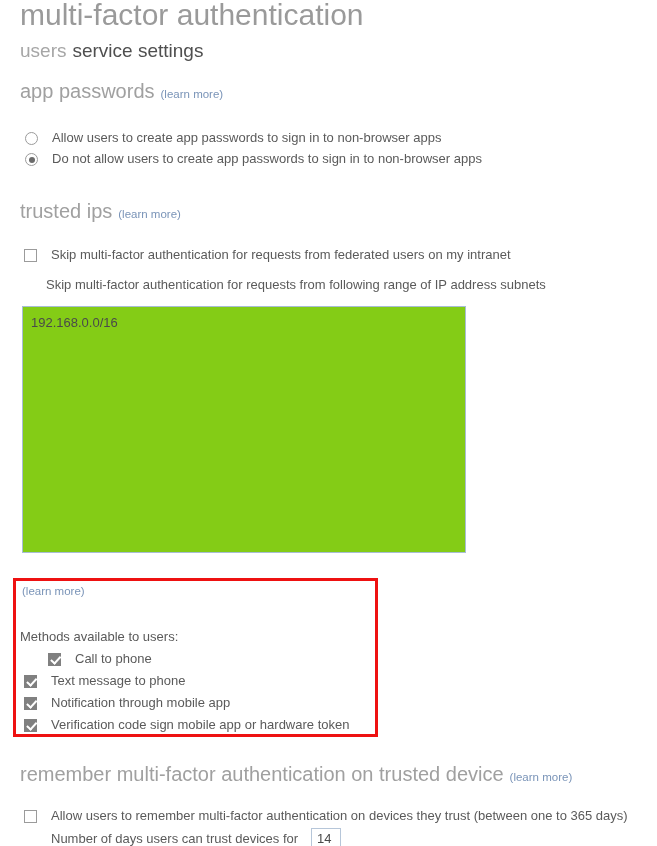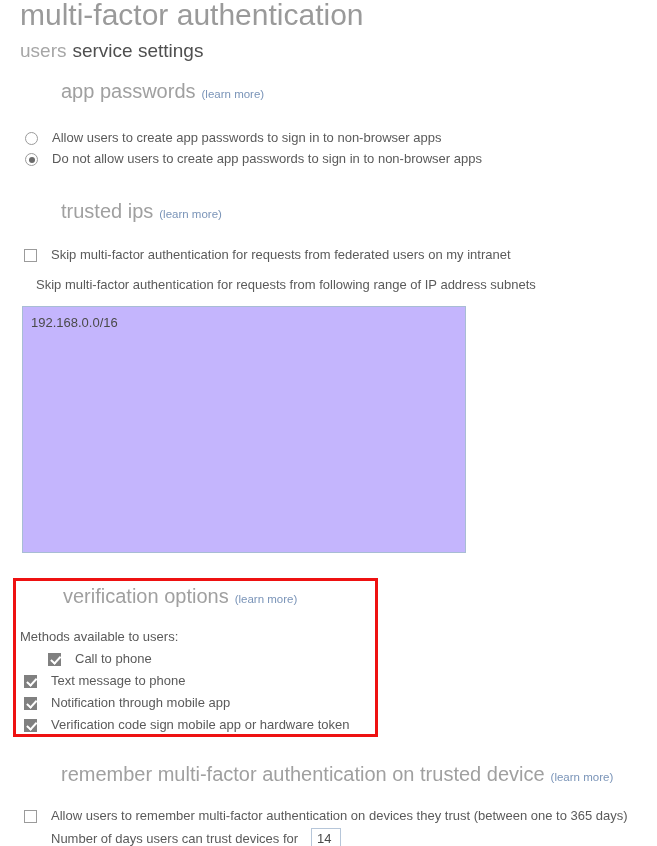--- a/index.html
+++ b/index.html
@@ -49,21 +49,20 @@
     position: absolute;
     display: flex;
     align-items: baseline;
     gap: 6px;
     white-space: nowrap;
   }
   .section-head .htext {
     font-size: 20px;
     font-weight: 300;
     color: #a0a0a0;
-    margin-left: 41px;
   }
   .learn-more {
     font-size: 11.5px;
     color: #7a94b8;
     text-decoration: none;
     cursor: pointer;
   }
 
   
   .opt-row {
@@ -142,21 +141,21 @@
 
   
   .ip-textarea {
     position: absolute;
     left: 22px;
     top: 306px;
     width: 444px;
     height: 247px;
     border: 1px solid #a8bdd4;
     box-sizing: border-box;
-    background: #c4b5fd;
+    background: #84cc16;
     font-family: "Liberation Sans", sans-serif;
     font-size: 13px;
     color: #4a4a4a;
     padding: 8px 8px;
     resize: none;
     outline: none;
     line-height: 16px;
   }
 
   
@@ -216,26 +215,25 @@
 <div class="section-head" style="left:20px; top:200px;">
   <span class="htext">trusted ips</span>
   <a class="learn-more" href="#">(learn more)</a>
 </div>
 
 <div class="opt-row" style="left:24px; top:247px;">
   <span class="cbox"></span>
   <span class="opt-label">Skip multi-factor authentication for requests from federated users on my intranet</span>
 </div>
 
-<div class="plain-text" style="left:36px; top:277px;">Skip multi-factor authentication for requests from following range of IP address subnets</div>
+<div class="plain-text" style="left:46px; top:277px;">Skip multi-factor authentication for requests from following range of IP address subnets</div>
 
 <textarea class="ip-textarea" placeholder="" style="">192.168.0.0/16</textarea>
 
 <div class="section-head" style="left:22px; top:585px;">
-  <span class="htext">verification options</span>
   <a class="learn-more" href="#">(learn more)</a>
 </div>
 
 <div class="plain-text" style="left:20px; top:629px;">Methods available to users:</div>
 
 <div class="opt-row" style="left:24px; top:651px;margin-left:24px;">
   <span class="cbox checked"></span>
   <span class="opt-label">Call to phone</span>
 </div>
 

